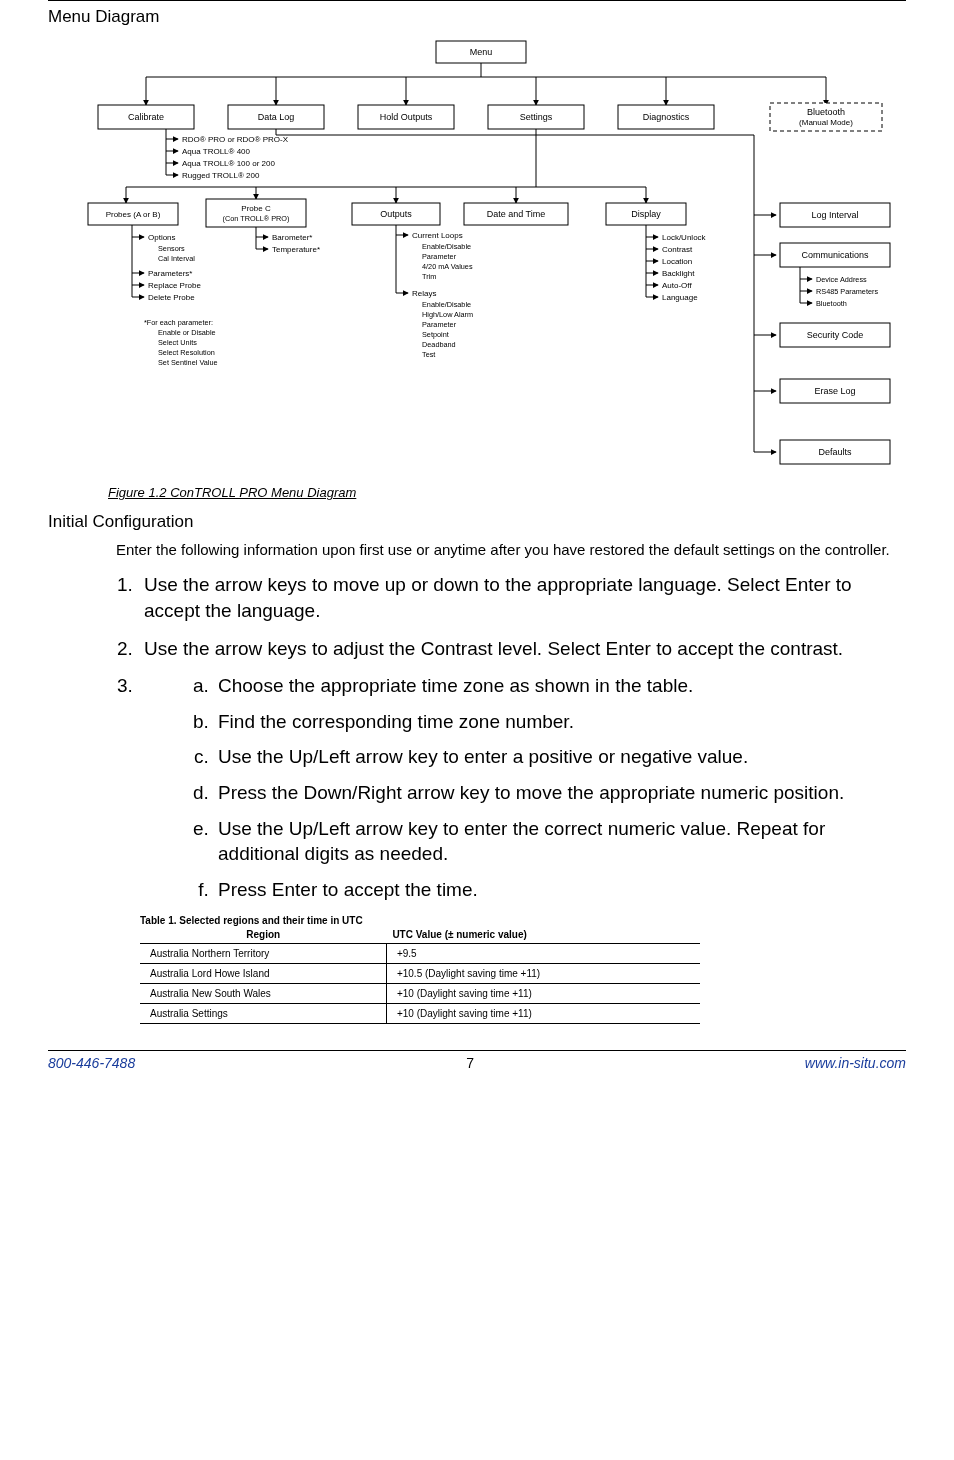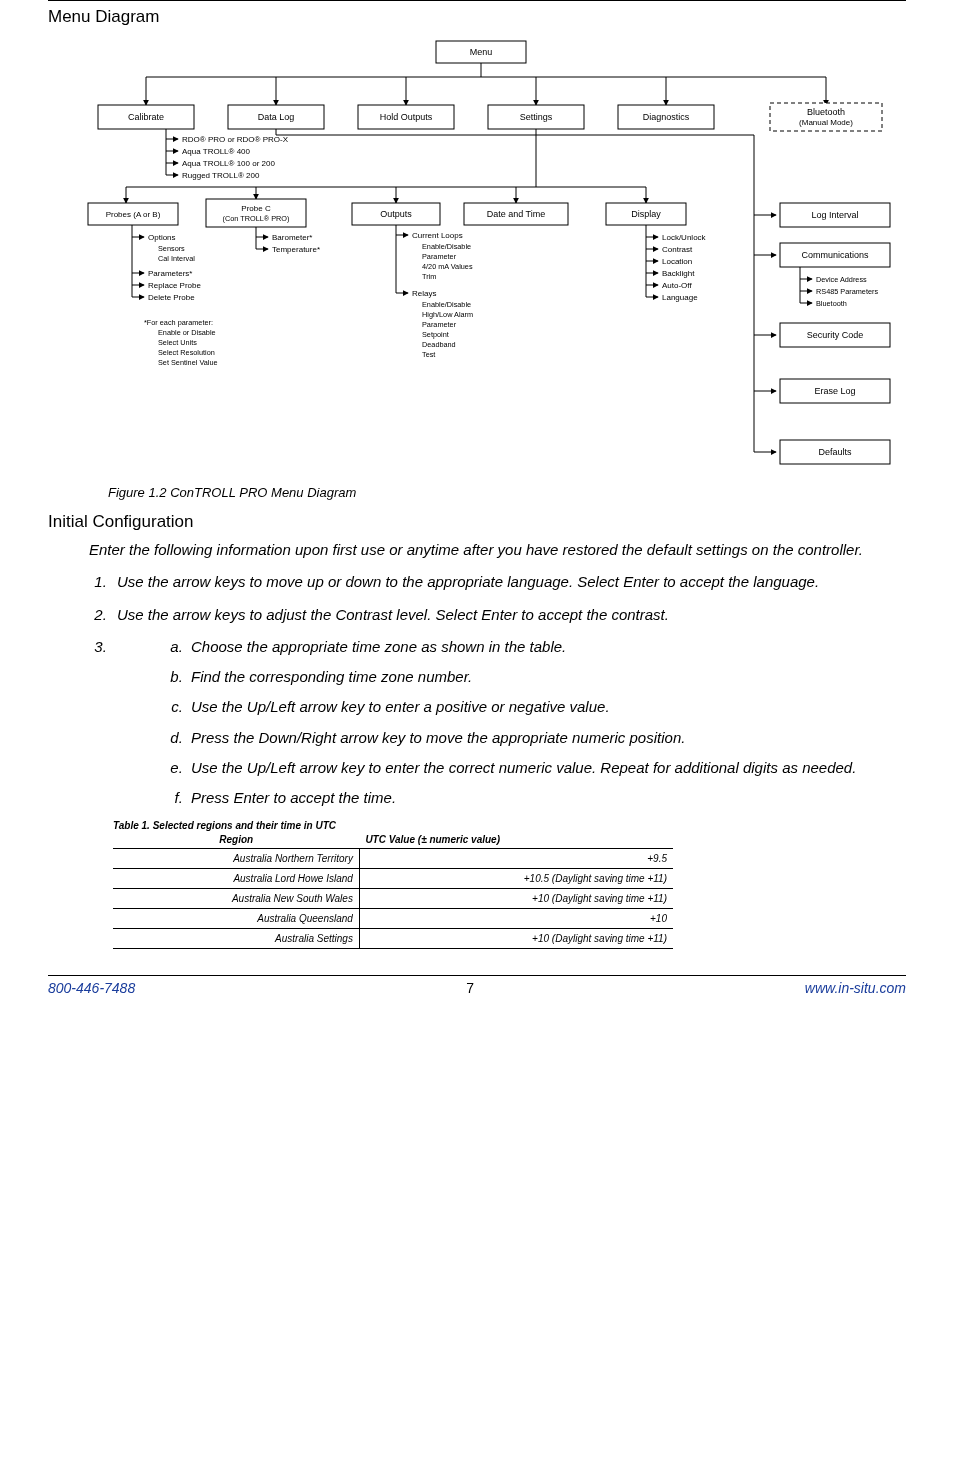--- a/index.html
+++ b/index.html
@@ -18,45 +18,45 @@
   }
   .diagram-container {
     margin: 4px 0 10px 38px;
     width: 810px;
   }
   svg.diagram { display: block; }
   .figure-caption {
     font-style: italic;
     font-size: 13px;
     margin: 10px 0 12px 60px;
-  }
-  .body-indent { margin-left: 41px; font-style: italic; }
+    text-decoration: underline;
+  }
+  .body-indent { margin-left: 68px; }
   p.intro { font-size: 15px; line-height: 1.35; margin-bottom: 12px; }
-  ol.steps { font-size: 15px; line-height: 1.35; margin-left: 22px; margin-bottom: 10px; }
+  ol.steps { font-size: 19px; line-height: 1.35; margin-left: 22px; margin-bottom: 10px; }
   ol.steps > li { margin-bottom: 12px; padding-left: 6px; }
   ol.substeps { list-style-type: lower-alpha; margin: 10px 0 10px 70px; }
   ol.substeps > li { margin-bottom: 10px; padding-left: 4px; }
   .table-title { font-weight: bold; margin-left: 24px; font-size: 10px; margin-top: 4px; }
   table.utc {
     border-collapse: collapse;
     font-size: 10px;
     width: 560px;
     margin-left: 24px;
   }
   table.utc th {
     font-weight: bold;
     padding: 3px 6px;
     text-align: left;
   }
   table.utc th:first-child { text-align: center; width: 44%; }
   table.utc td {
     border-top: 1px solid #000;
     border-bottom: 1px solid #000;
     padding: 4px 6px 4px 10px;
-    text-align: right;
   }
   table.utc td.mid { border-left: 1px solid #000; }
   .footer-line { border-top: 1px solid #000; margin-top: 26px; padding-top: 4px; display: flex; justify-content: center; font-style: italic; font-size: 14px; color: #1a3d9c; }
   .footer-line .center { color: #000; font-style: normal; flex: 1; text-align: center; }
 </style>
 </head>
 <body>
 
 <div class="topline"></div>
 <h2 class="section-heading">Menu Diagram</h2>
@@ -279,24 +279,20 @@
         </tr>
     <tr>
           <td>Australia Lord Howe Island</td>
           <td class="mid">+10.5 (Daylight saving time +11)</td>
         </tr>
     <tr>
           <td>Australia New South Wales</td>
           <td class="mid">+10 (Daylight saving time +11)</td>
         </tr>
     <tr>
-          <td>Australia Queensland</td>
-          <td class="mid">+10</td>
-        </tr>
-    <tr>
           <td>Australia Settings</td>
           <td class="mid">+10 (Daylight saving time +11)</td>
         </tr>
   </tbody>
     </table>
 </div>
 
 <div class="footer-line">
   <span>800-446-7488</span>
   <span class="center">7</span>

